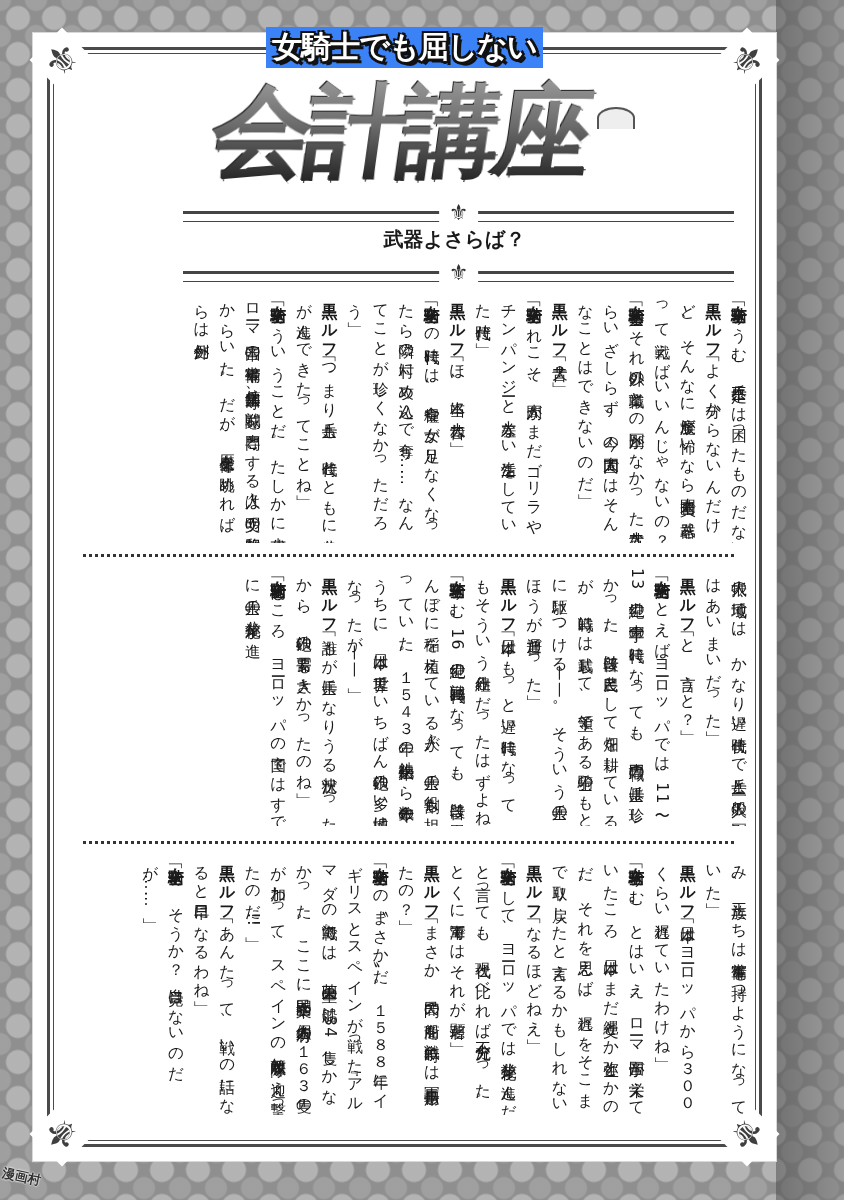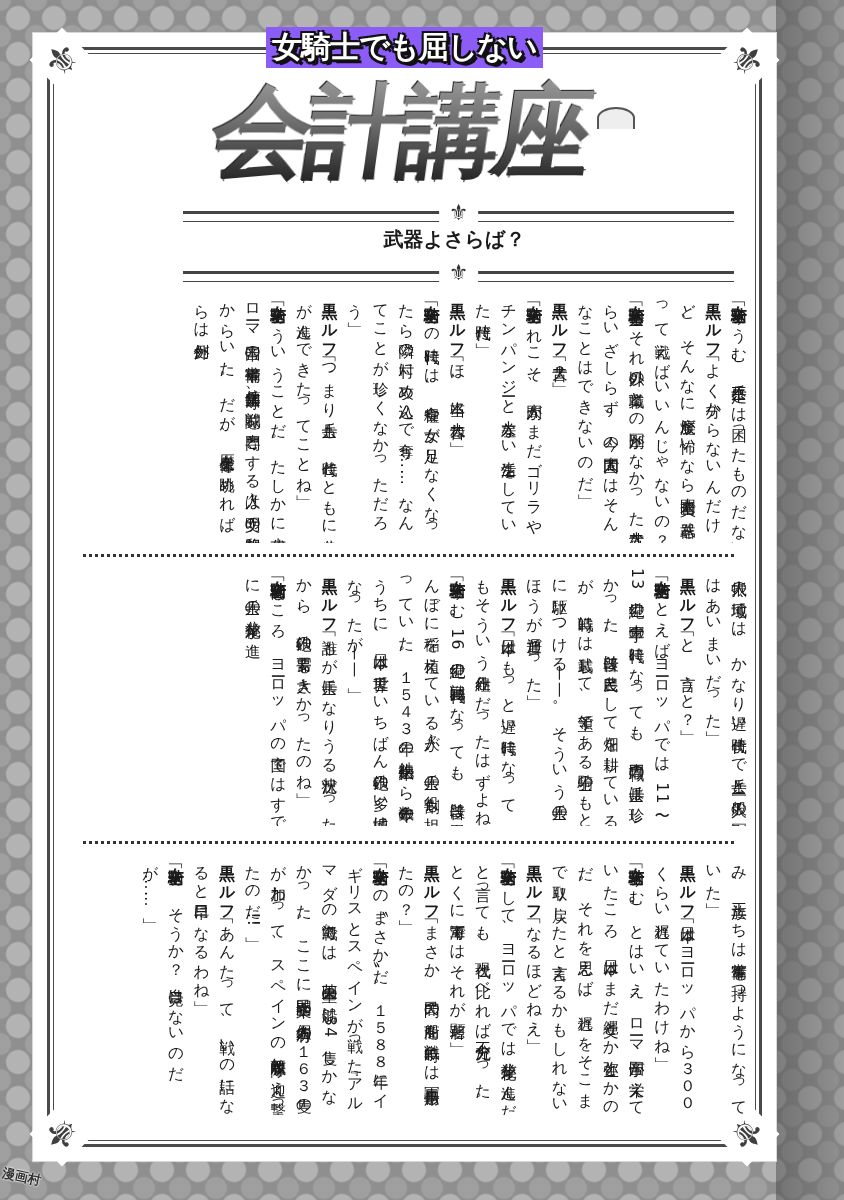--- a/index.html
+++ b/index.html
@@ -36,21 +36,21 @@
   }
   .fleur.tl { left: 6px; top: 4px; transform: rotate(-45deg); }
   .fleur.tr { right: 6px; top: 4px; transform: rotate(45deg); }
   .fleur.bl { left: 6px; bottom: 4px; transform: rotate(-135deg); }
   .fleur.br { right: 6px; bottom: 4px; transform: rotate(135deg); }
 
   .series-title {
     position: absolute; left: 0; right: 0; top: -6px; text-align: center;
   }
   .series-title span {
-    display: inline-block; background: #8b5cf6; padding: 0 6px;
+    display: inline-block; background: #3b82f6; padding: 0 6px;
     font-family: Liberation Sans, sans-serif; font-weight: bold; font-size: 30px;
     color: #fff; letter-spacing: -1px;
     text-shadow: -2px -2px 0 #111, 2px -2px 0 #111, -2px 2px 0 #111, 2px 2px 0 #111,
                  0 3px 0 #111, 3px 0 0 #111, 4px 4px 0 #111;
   }
   .main-title {
     position: absolute; left: 180px; top: 44px;
     font-family: "DejaVu Sans", sans-serif; font-weight: bold; font-size: 100px;
     line-height: 110px; letter-spacing: -6px; transform: skewX(-8deg);
     color: #666;

